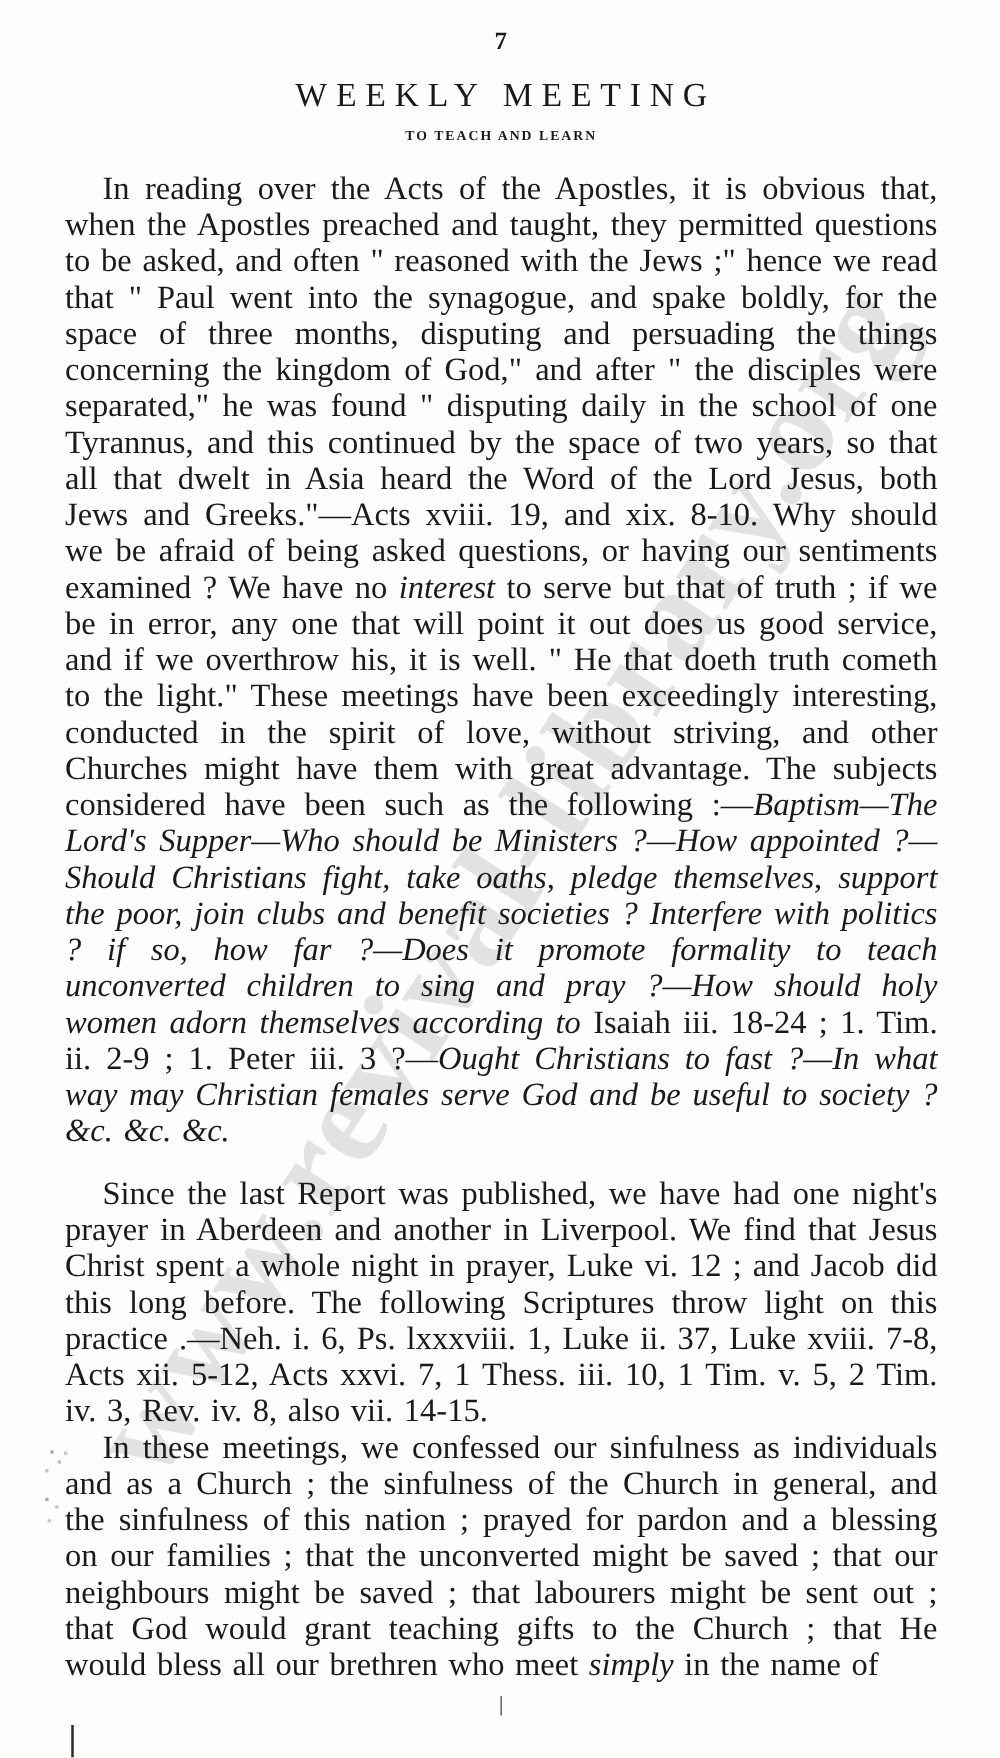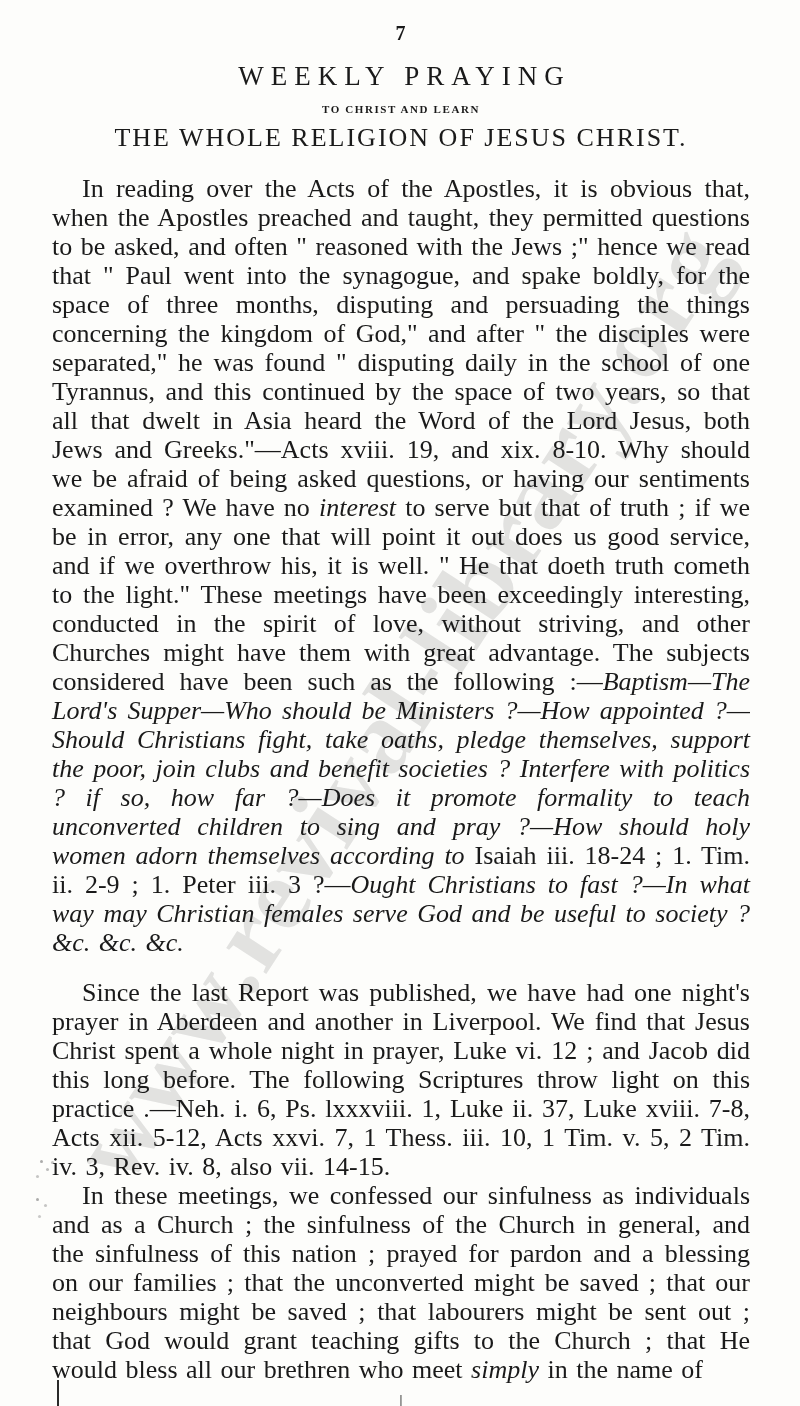--- a/index.html
+++ b/index.html
@@ -100,25 +100,24 @@
 </head>
 <body>
 
 <div class="page">
 
   <div class="watermark">www.revival-library.org</div>
 
   <div class="content">
     <div class="page-number">7</div>
 
-    <h1 class="title">WEEKLY PRAYING</h1>
+    <h1 class="title">WEEKLY MEETING</h1>
 
-    <div class="subtitle">TO CHRIST AND LEARN</div>
+    <div class="subtitle">TO TEACH AND LEARN</div>
 
-    <h2 class="heading">THE WHOLE RELIGION OF JESUS CHRIST.</h2>
 
     <p class="body-text indent"><span>In reading over the Acts of the Apostles, it is obvious that, when the Apostles preached and taught, they permitted questions to be asked, and often " reasoned with the Jews ;" hence we read that " Paul went into the synagogue, and spake boldly, for the space of three months, disputing and persuading the things concerning the kingdom of God," and after " the disciples were separated," he was found " disputing daily in the school of one Tyrannus, and this continued by the space of two years, so that all that dwelt in Asia heard the Word of the Lord Jesus, both Jews and Greeks."—Acts xviii. 19, and xix. 8-10.  Why should we be afraid of being asked questions, or having our sentiments examined ?  We have no </span><span class="italic">interest</span><span> to serve but that of truth ; if we be in error, any one that will point it out does us good service, and if we overthrow his, it is well. " He that doeth truth cometh to the light."  These meetings have been exceedingly interesting, conducted in the spirit of love, without striving, and other Churches might have them with great advantage.  The subjects considered have been such as the following :—</span><span class="italic">Baptism—The Lord's Supper—Who should be Ministers ?—How appointed ?—Should Christians fight, take oaths, pledge themselves, support the poor, join clubs and benefit societies ?  Interfere with politics ?  if so, how far ?—Does it promote formality to teach unconverted children to sing and pray ?—How should holy women adorn themselves according to </span><span>Isaiah iii. 18-24 ;  1. Tim. ii. 2-9 ;  1. Peter iii. 3 ?—</span><span class="italic">Ought Christians to fast ?—In what way may Christian females serve God and be useful to society ? &amp;c. &amp;c. &amp;c.</span></p>
 
 
     <p class="body-text indent"><span>Since the last Report was published, we have had one night's prayer in Aberdeen and another in Liverpool.  We find that Jesus Christ spent a whole night in prayer, Luke vi. 12 ; and Jacob did this long before.  The following Scriptures throw light on this practice .—Neh. i. 6,  Ps. lxxxviii. 1,  Luke ii. 37,  Luke xviii. 7-8,  Acts xii. 5-12,  Acts xxvi. 7,  1 Thess. iii. 10,  1 Tim. v. 5,  2 Tim. iv. 3,  Rev. iv. 8, also vii. 14-15.</span></p>
 
     <p class="body-text indent tight"><span>In these meetings, we confessed our sinfulness as individuals and as a Church ; the sinfulness of the Church in general, and the sinfulness of this nation ; prayed for pardon and a blessing on our families ; that the unconverted might be saved ; that our neighbours might be saved ; that labourers might be sent out ; that God would grant teaching gifts to the Church ; that He would bless all our brethren who meet </span><span class="italic">simply</span><span> in the name of</span></p>
 
     <div class="bottom-mark">|</div>
   </div>

